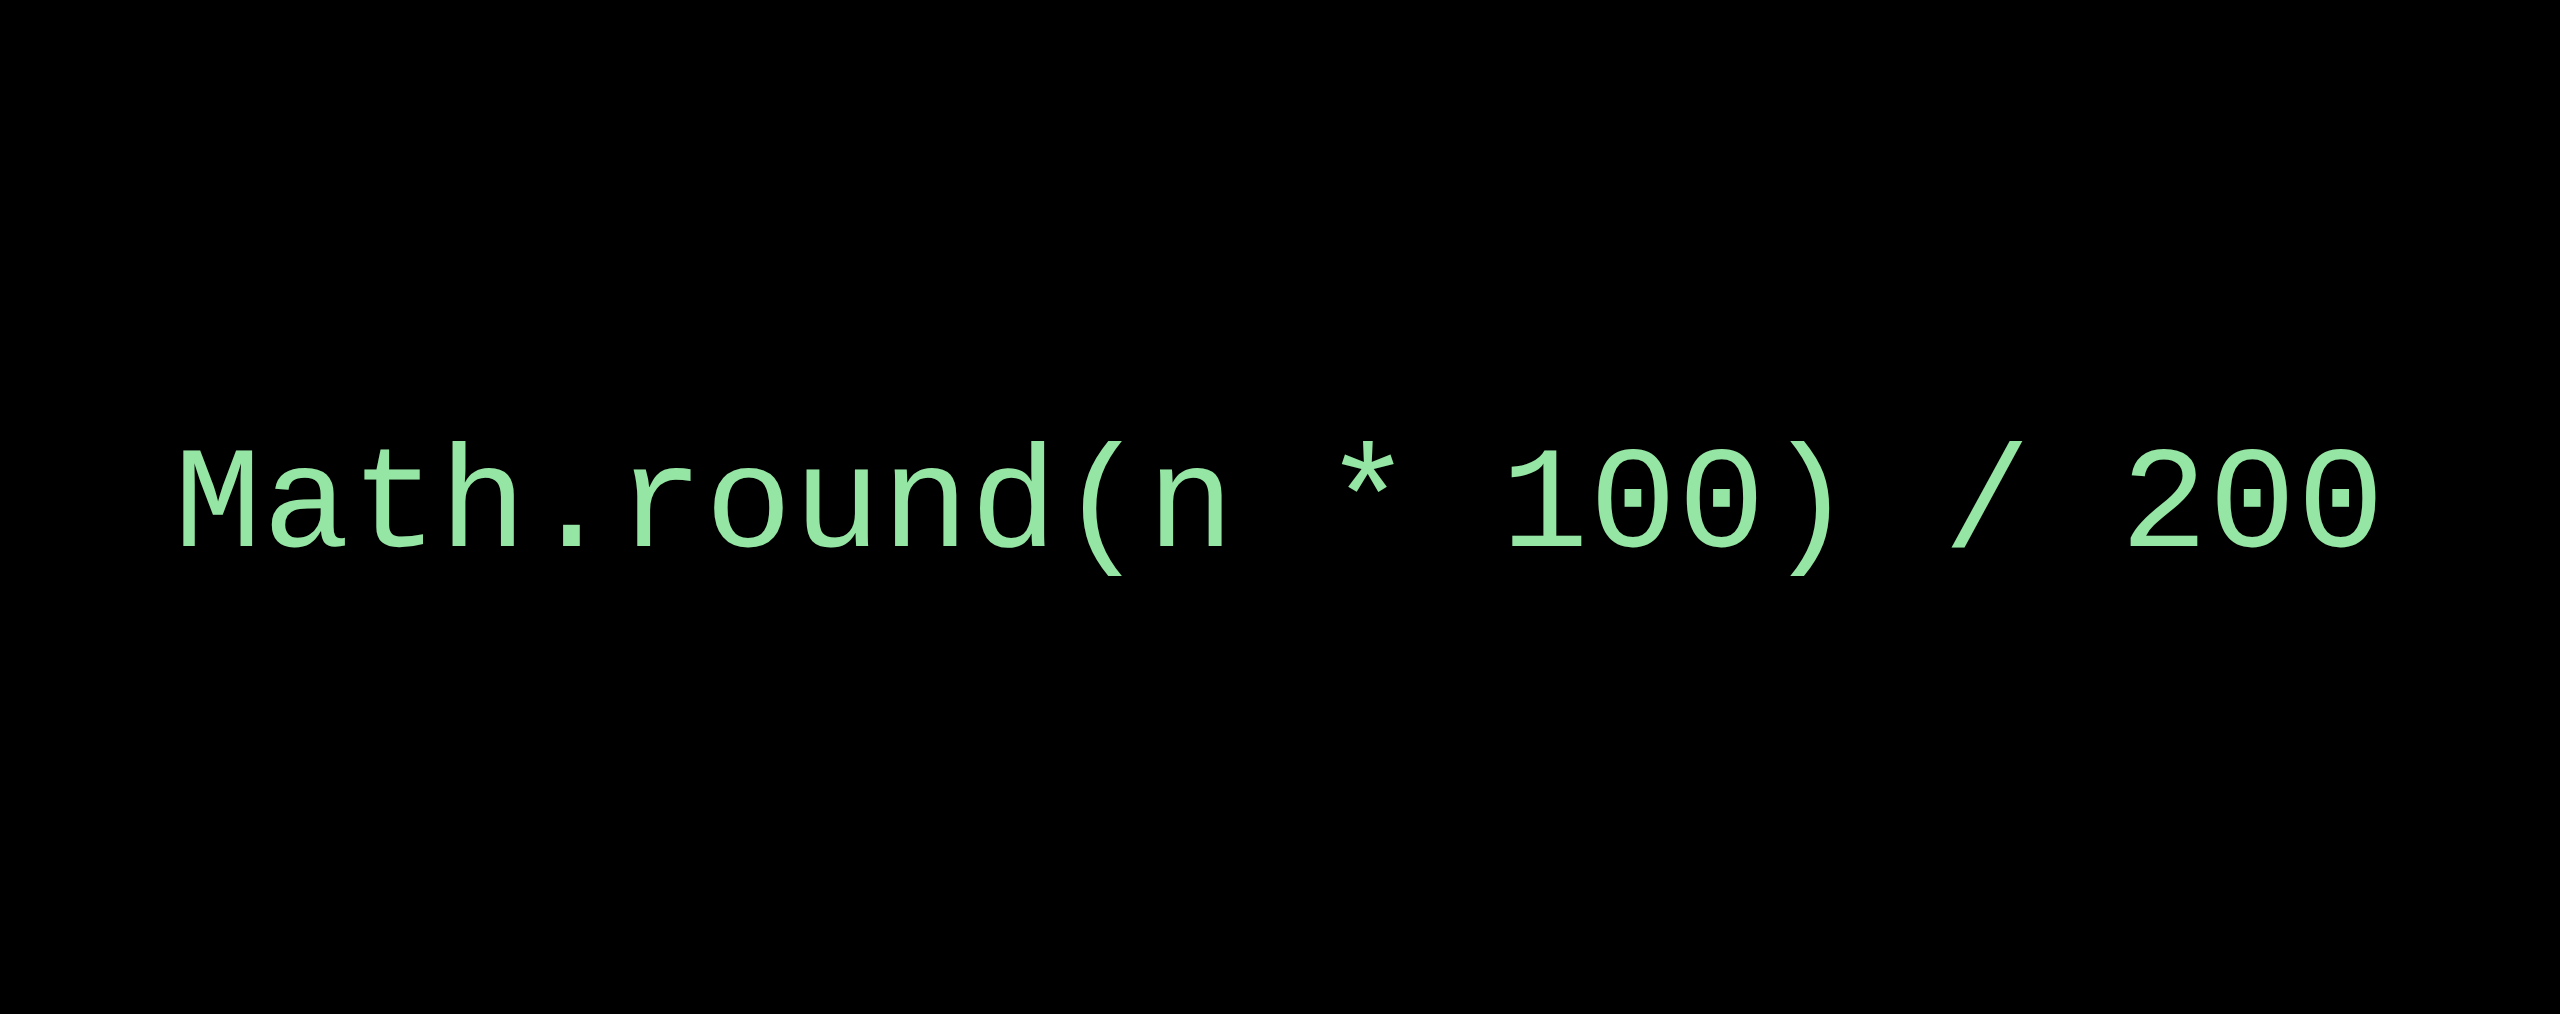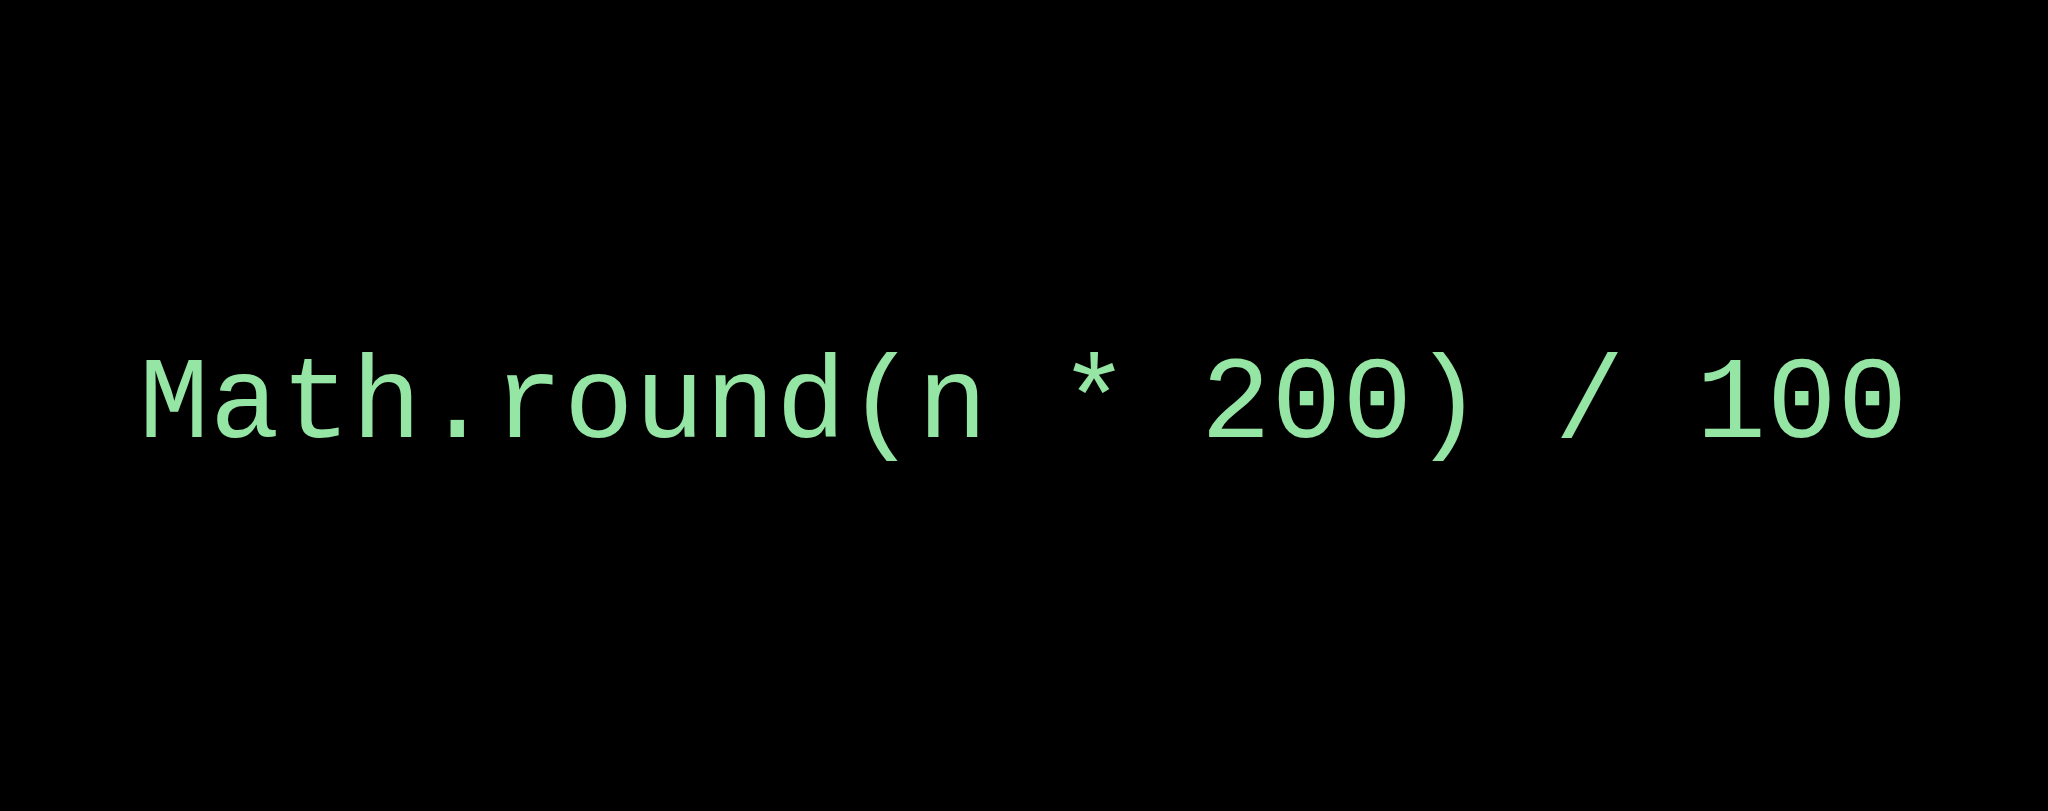--- a/index.html
+++ b/index.html
@@ -26,14 +26,14 @@
       font-weight: 400;
       color: #95e6a4;
       white-space: pre;
       letter-spacing: 0.01em;
     }
   </style>
 </head>
 <body>
 
 <div class="code-display">
-  <span class="code-text">Math.round(n * 200) / 100</span>
+  <span class="code-text">Math.round(n * 100) / 200</span>
 </div>
 
 </body></html>

